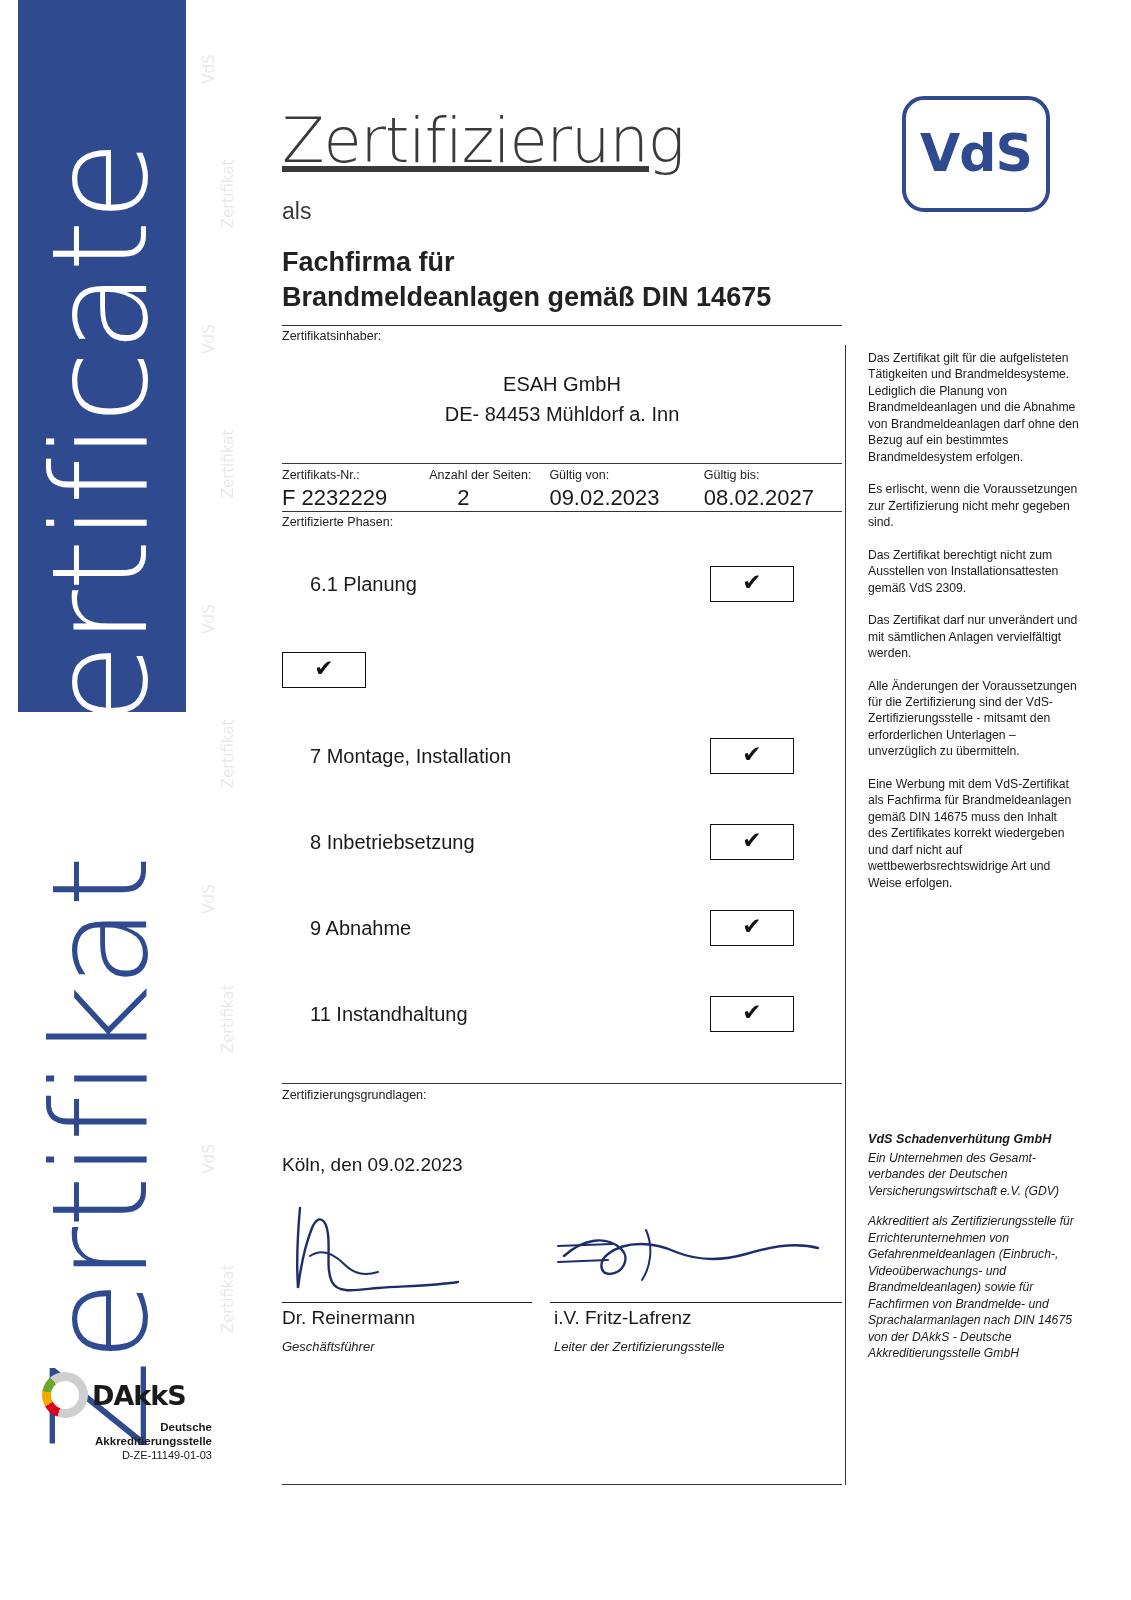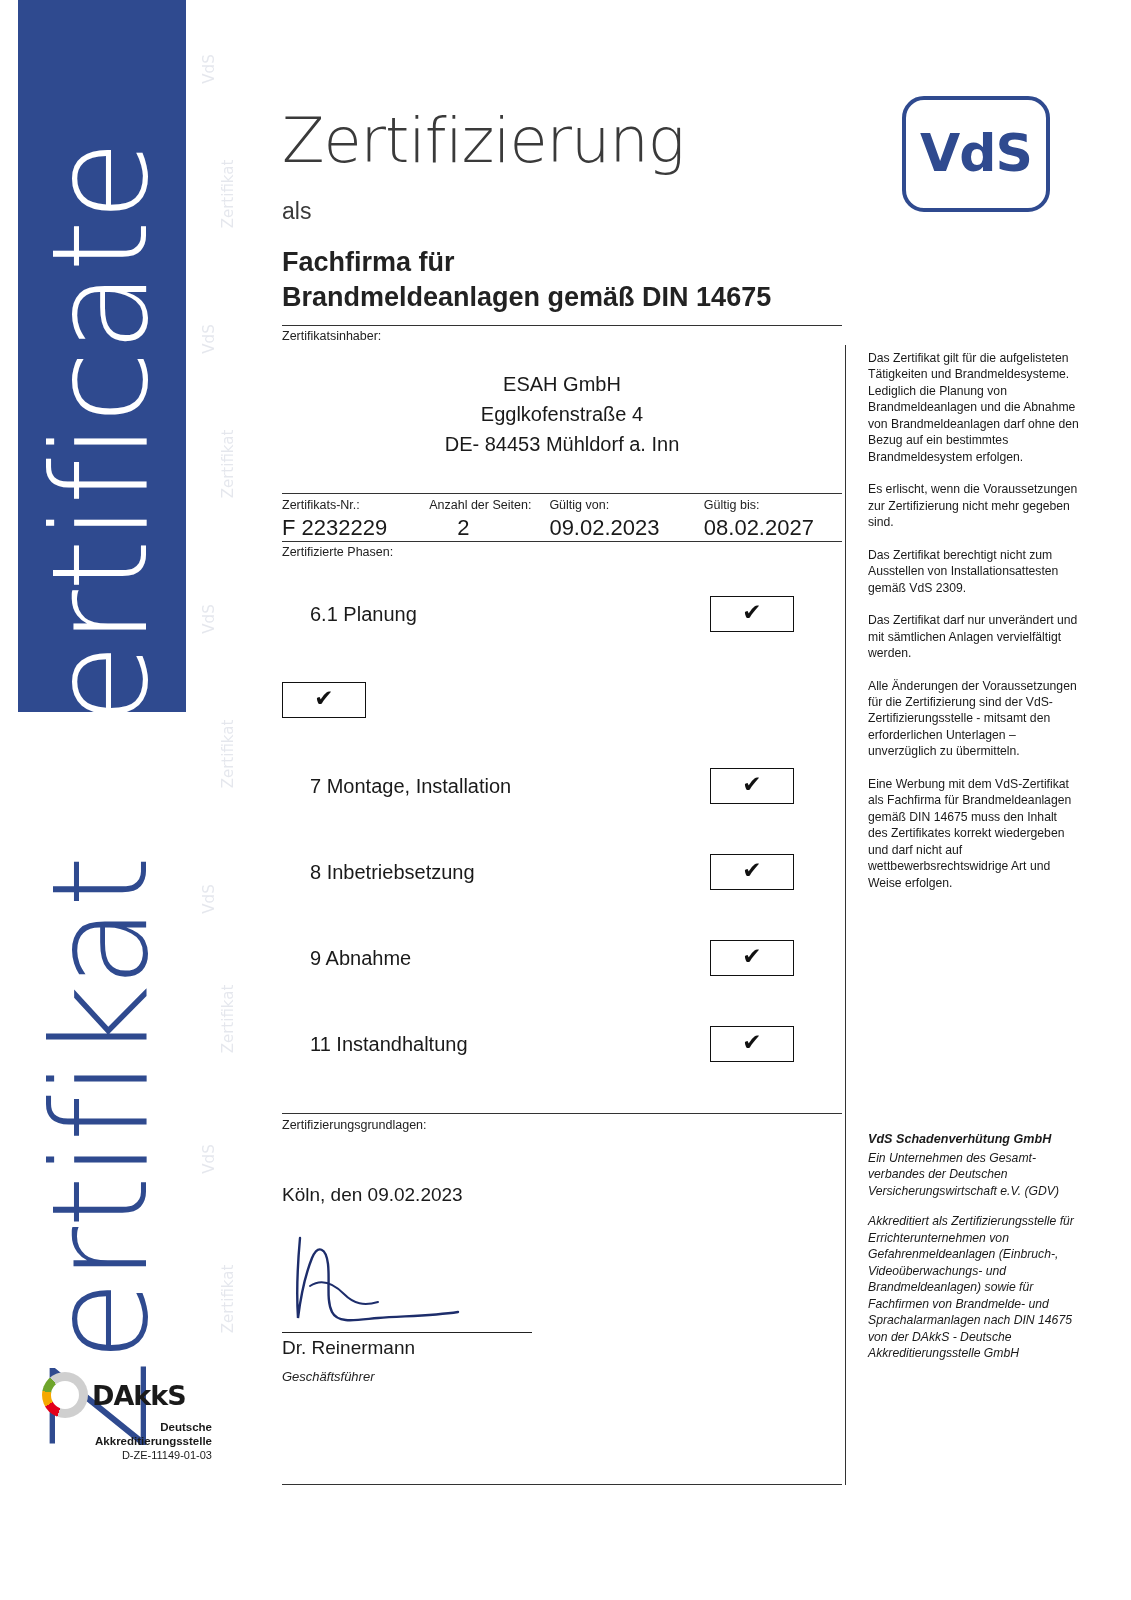--- a/index.html
+++ b/index.html
@@ -123,20 +123,21 @@
     width: 560px;
   }
   .title {
     font-family: "DejaVu Sans", sans-serif;
     font-weight: 300;
     font-size: 62px;
     line-height: 1;
     color: #3a3a3a;
     margin-top: 110px;
     letter-spacing: -1px;
+    text-decoration: underline;
   }
   .als {
     font-size: 23px;
     color: #3a3a3a;
     margin-top: 26px;
   }
   .subject {
     font-size: 27px;
     font-weight: bold;
     color: #222;
@@ -379,21 +380,20 @@
     <div class="subject">
       <div>Fachfirma für</div>
       <div>Brandmeldeanlagen gemäß DIN 14675</div>
     </div>
 
     <div class="rule"></div>
     <div class="field-label">Zertifikatsinhaber:</div>
 
     <div class="holder">
       <div>ESAH GmbH</div>
-      <div>Egglkofenstraße 4</div>
       <div>DE- 84453 Mühldorf a. Inn</div>
     </div>
 
     <div class="rule"></div>
     <div class="certrow">
       <div class="col c1">
         <div class="col-label">Zertifikats-Nr.:</div>
         <div class="col-value">F 2232229</div>
       </div>
       <div class="col c2">
@@ -460,20 +460,30 @@
     <div class="sigs">
       <div class="sig-block sig-a">
         <svg class="scribble" viewBox="0 0 250 104">
           <path d="M18,8 C16,30 14,58 16,88 C18,72 22,48 30,28 C36,14 44,18 46,34 C48,52 44,70 50,82 C56,94 74,90 96,88 C122,86 150,86 176,82" fill="none" stroke="#1d2d6b" stroke-width="2.4" stroke-linecap="round"></path>
           <path d="M28,56 C40,48 52,54 62,64 C72,74 82,76 96,72" fill="none" stroke="#1d2d6b" stroke-width="2" stroke-linecap="round"></path>
         </svg>
         <div class="sig-line"></div>
         <div class="sig-name">Dr. Reinermann</div>
         <div class="sig-role">Geschäftsführer</div>
       </div>
+      <div class="sig-block sig-b">
+        <svg class="scribble" viewBox="0 0 292 104">
+          <path d="M14,56 C34,38 56,36 70,48 C82,58 72,74 60,74 C50,74 48,62 58,54 C76,40 104,42 126,52 C146,60 168,62 196,54 C222,46 246,42 268,48" fill="none" stroke="#1d2d6b" stroke-width="2.4" stroke-linecap="round"></path>
+          <path d="M8,46 L62,44 M8,62 L58,60" fill="none" stroke="#1d2d6b" stroke-width="2" stroke-linecap="round"></path>
+          <path d="M96,30 C104,48 100,68 92,80" fill="none" stroke="#1d2d6b" stroke-width="2" stroke-linecap="round"></path>
+        </svg>
+        <div class="sig-line"></div>
+        <div class="sig-name">i.V. Fritz-Lafrenz</div>
+        <div class="sig-role">Leiter der Zertifizierungsstelle</div>
+      </div>
     </div>
   </div>
 
   <div class="right">
     <div class="vds-logo">
       <span>VdS</span>
     </div>
 
     <div class="notes-wrap">
       <div class="side-note">Das Zertifikat gilt für die aufgelisteten Tätigkeiten und Brandmeldesysteme. Lediglich die Planung von Brandmeldeanlagen und die Abnahme von Brandmeldeanlagen darf ohne den Bezug auf ein bestimmtes Brandmeldesystem erfolgen.</div>

